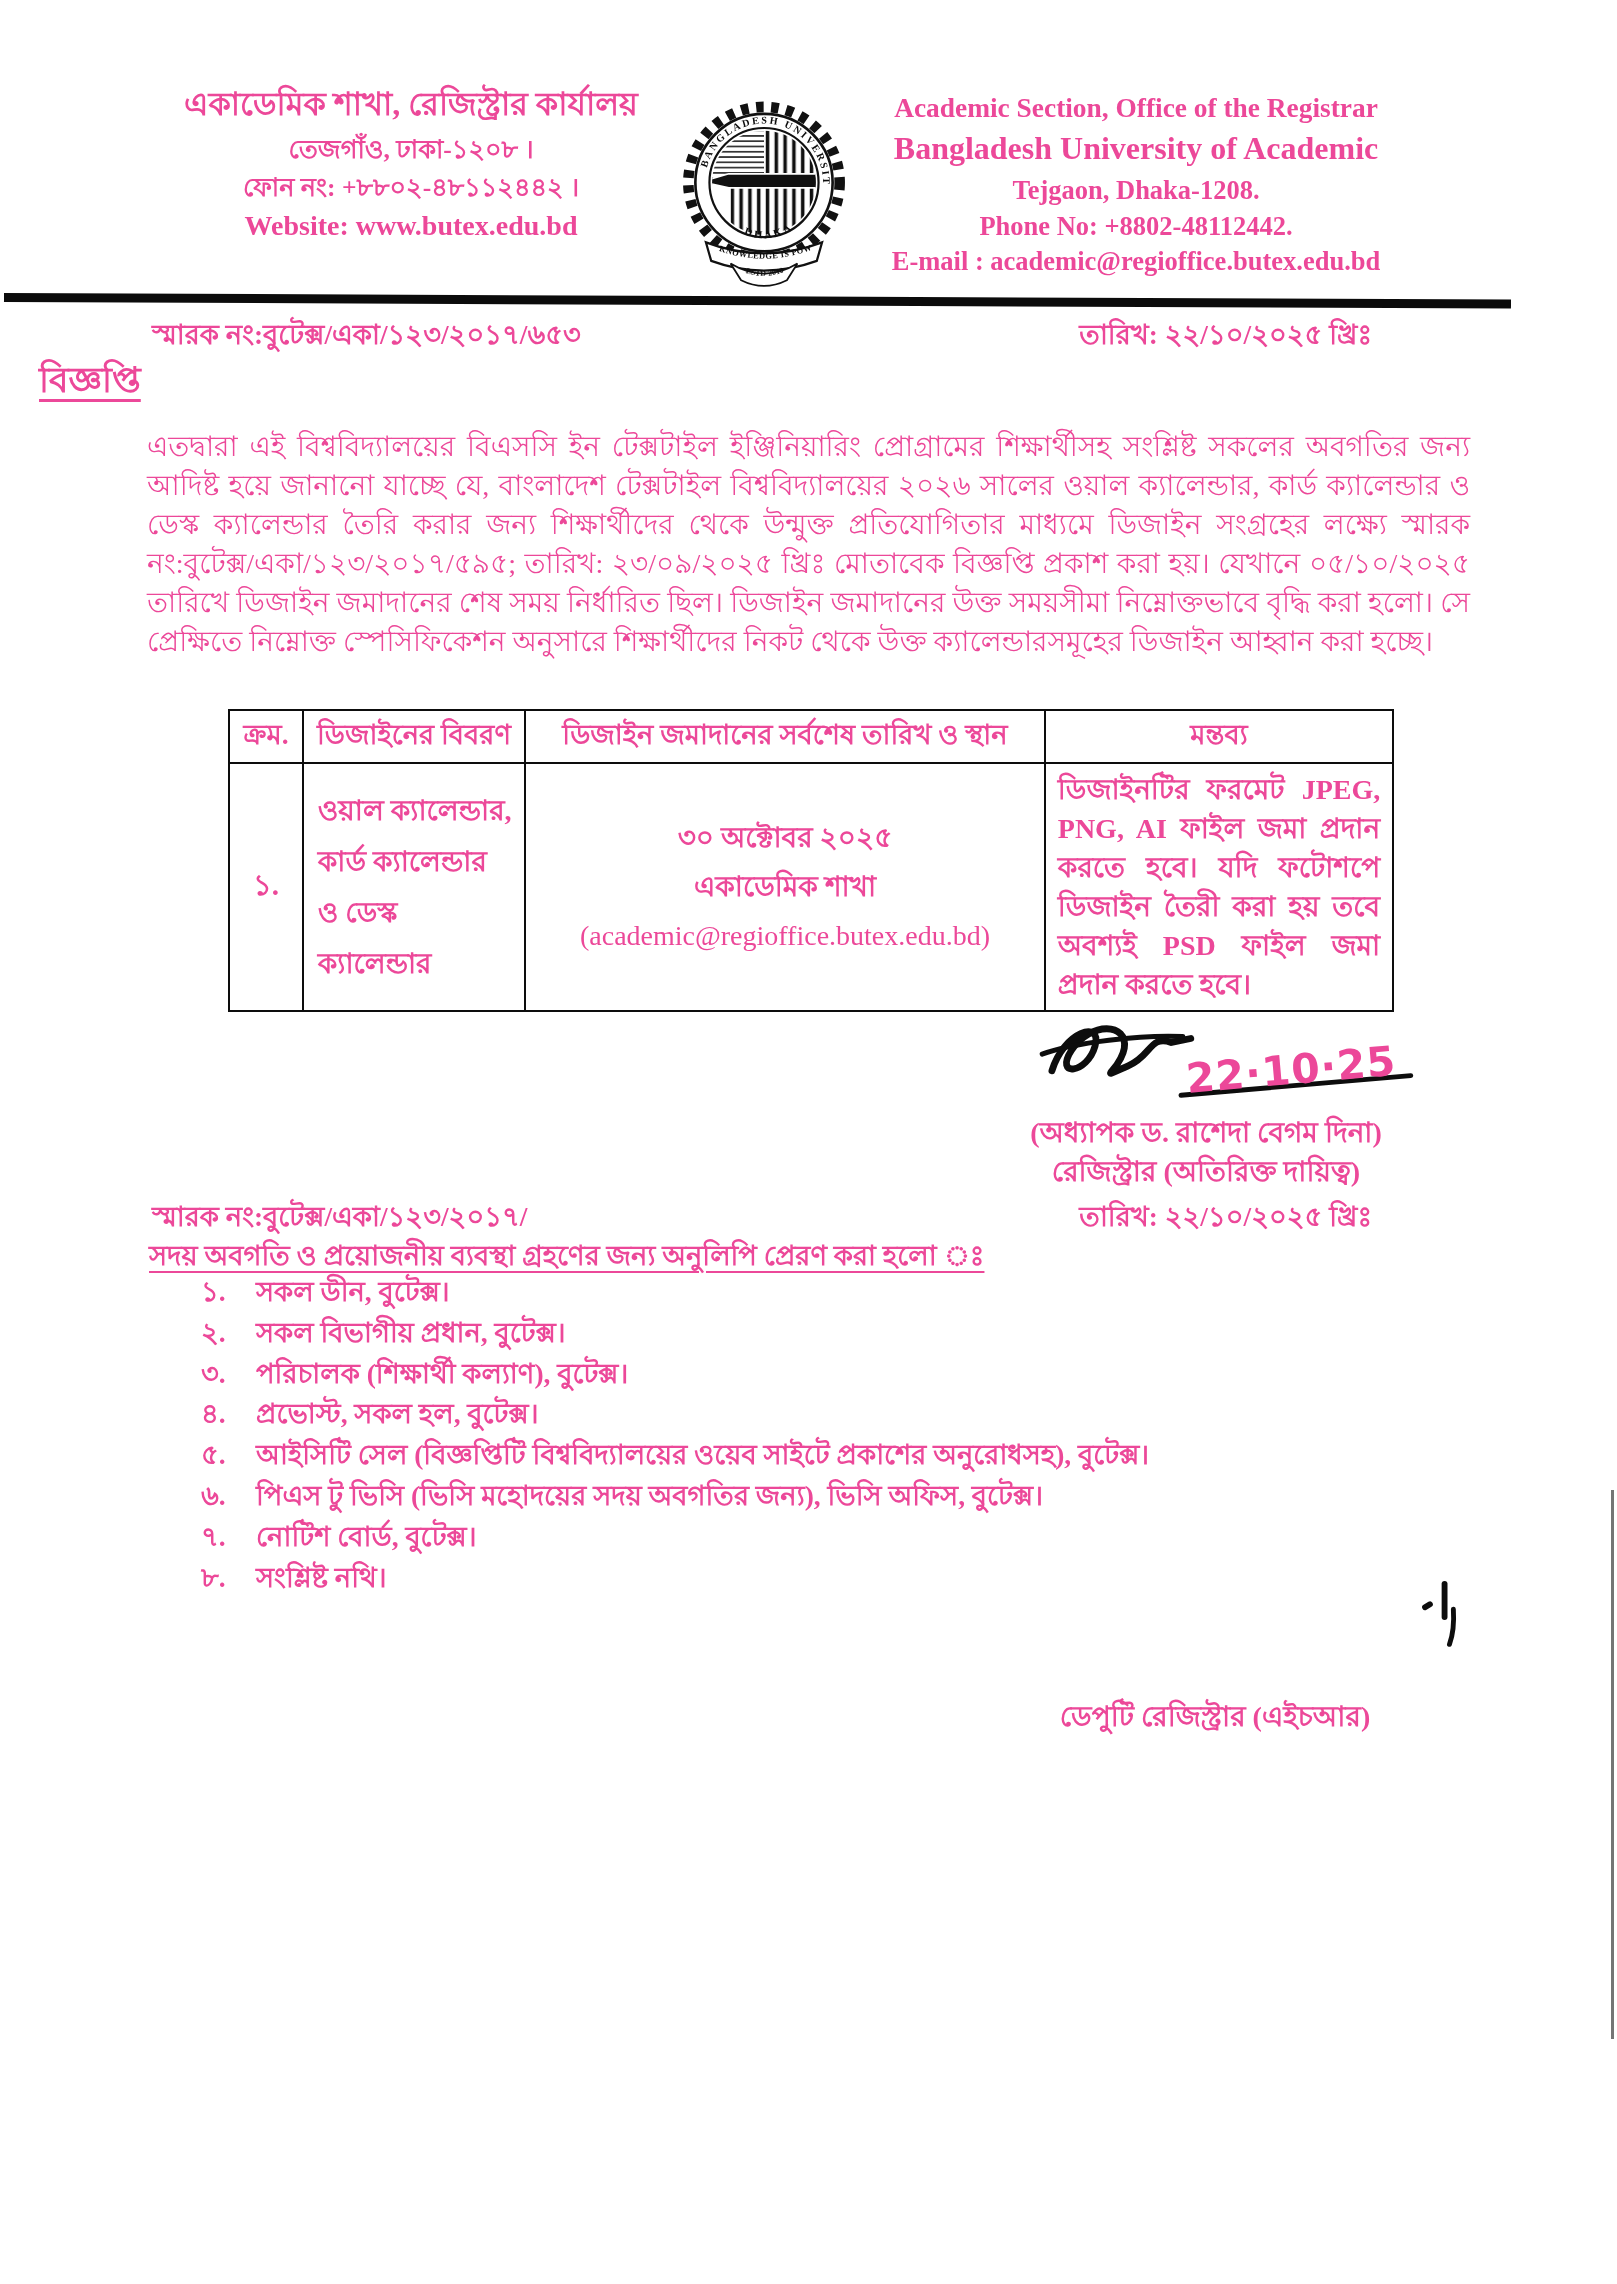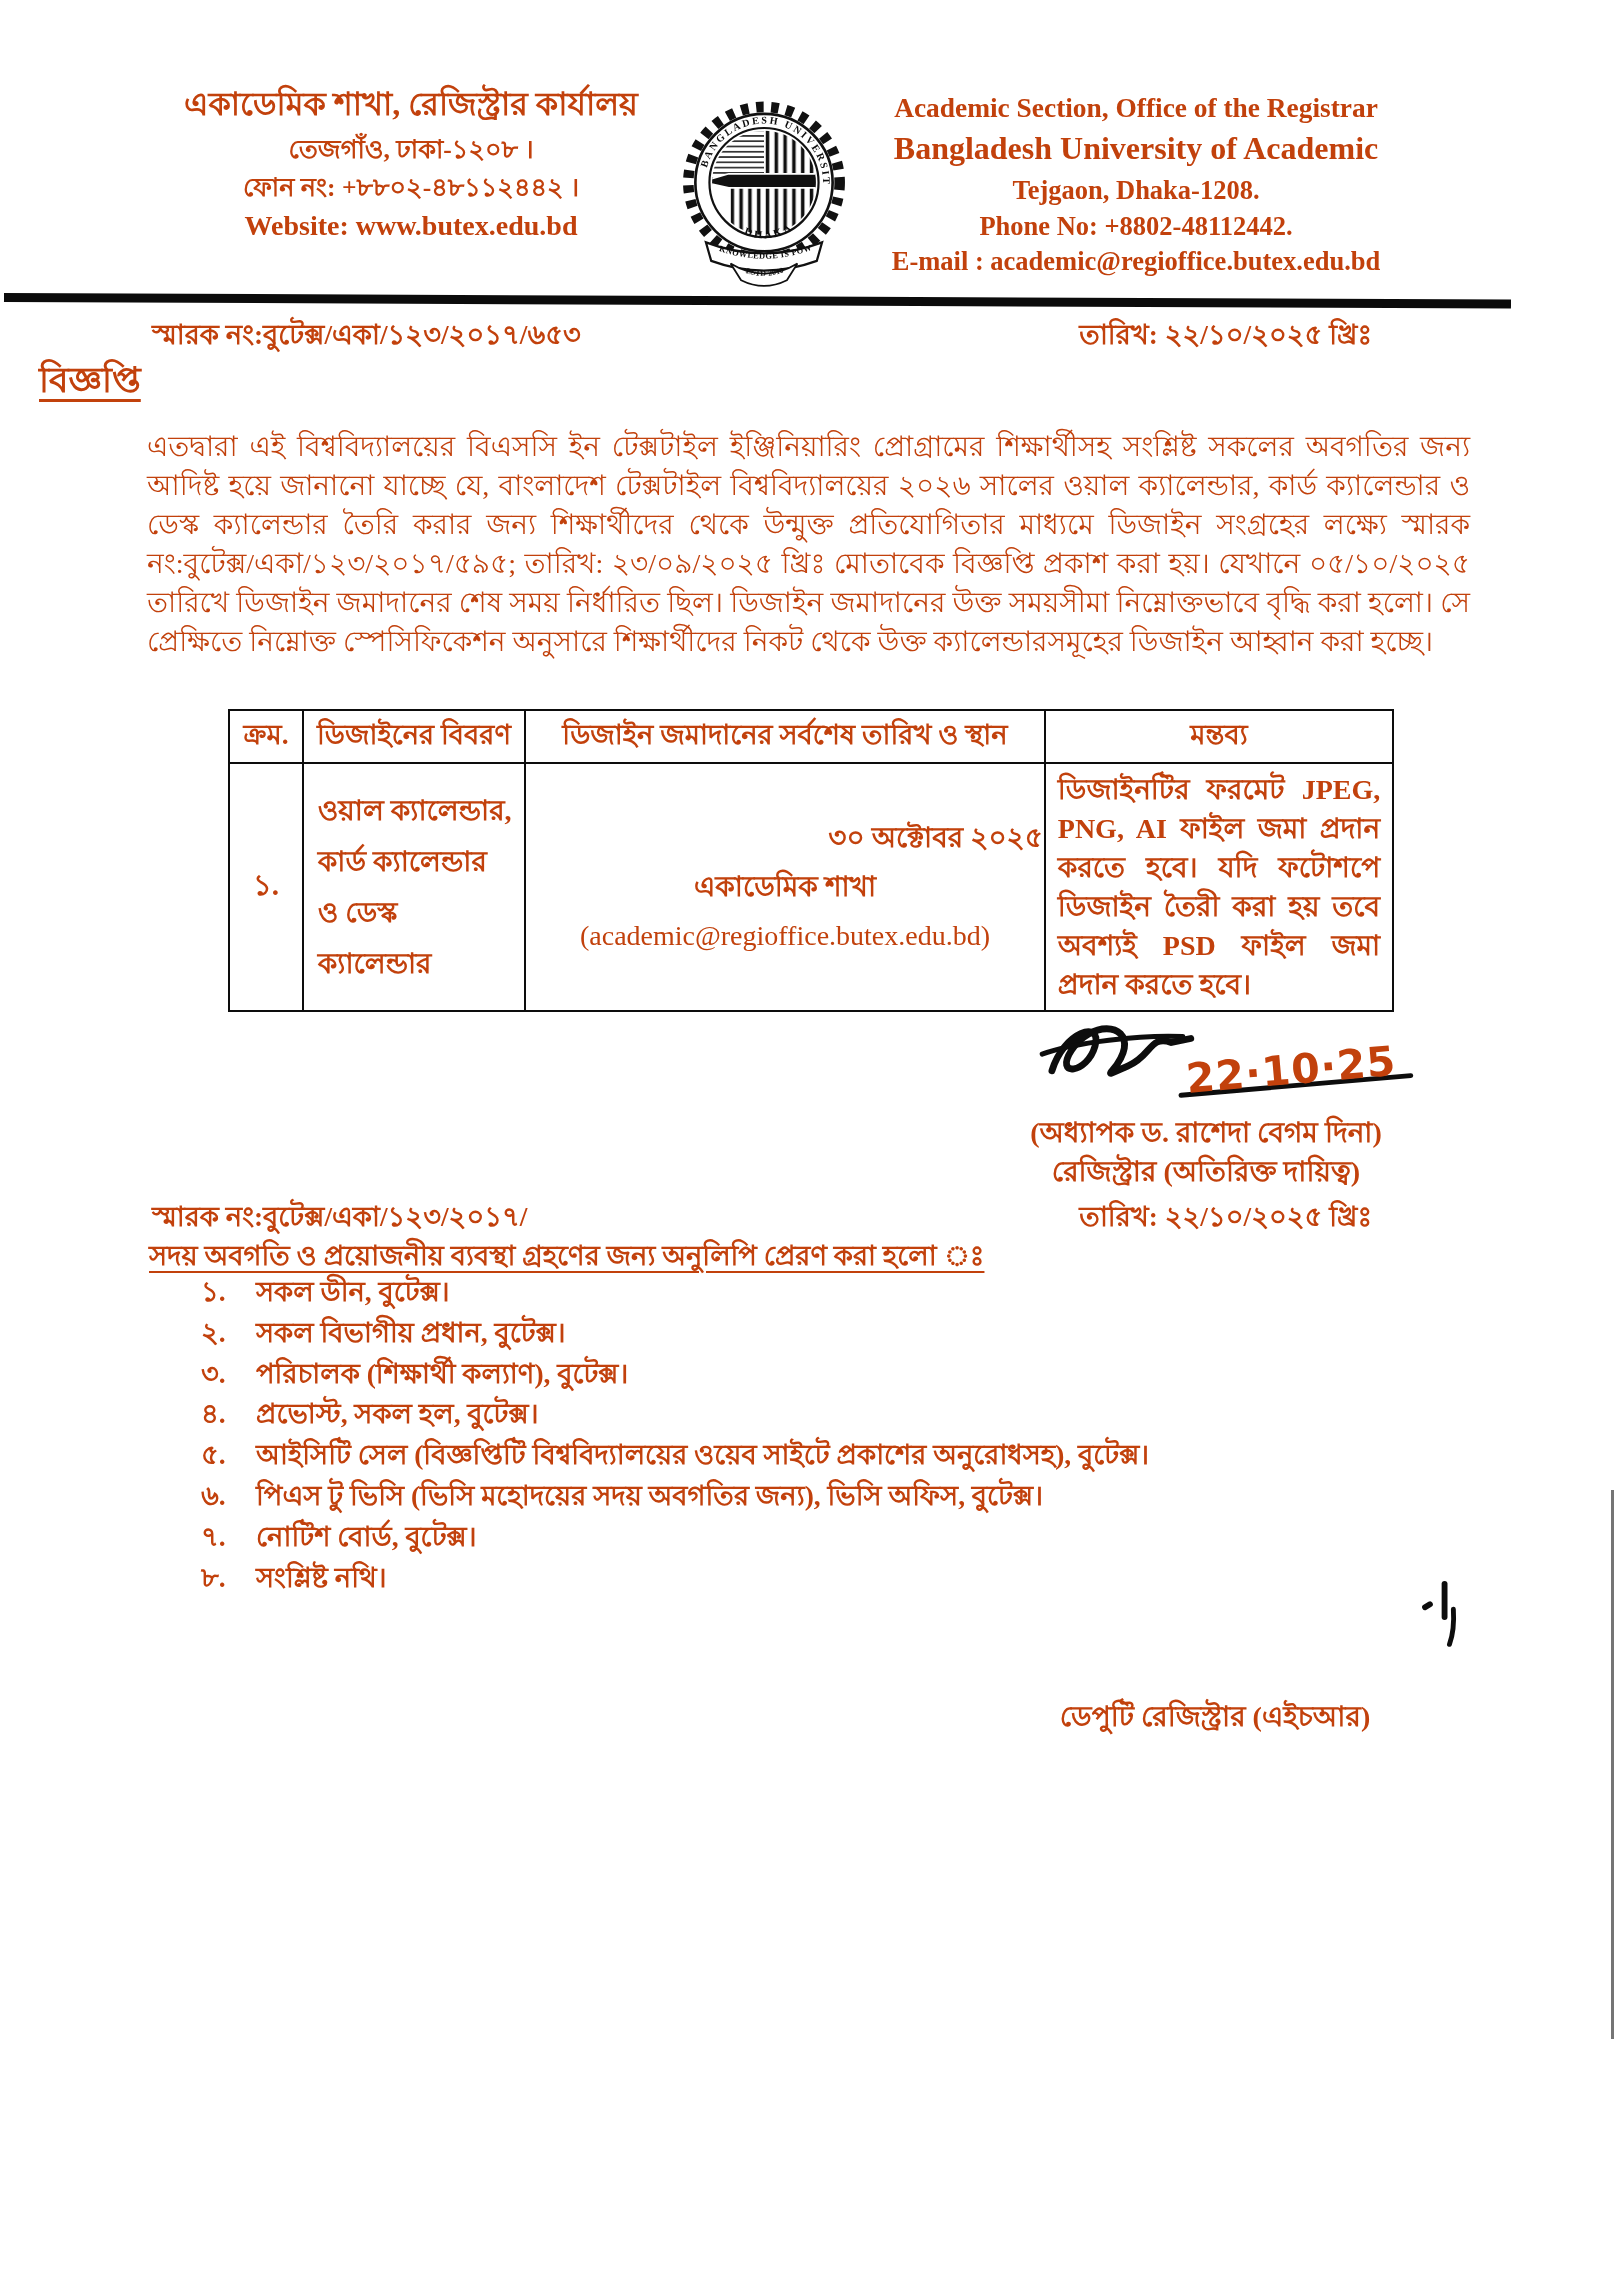--- a/index.html
+++ b/index.html
@@ -1,18 +1,18 @@
 <!DOCTYPE html>
 <html><head>
 <meta charset="utf-8">
 <style>
   html,body{margin:0;padding:0;background:#e8e8e8;}
   .page{
     position:relative;width:1617px;height:2285px;margin:0 auto;
-    background:#ffffff;color:#c2410c;
+    background:#ffffff;color:#ec4899;
     font-family:"Liberation Serif","DejaVu Serif",serif;
     overflow:hidden;
   }
   .abs{position:absolute;}
   
   .lh-left{left:127px;top:86px;width:568px;text-align:center;}
   .lh-left .big{font-size:32px;font-weight:700;margin:0 0 11.8px 0;line-height:37px;}
   .lh-left .small{font-size:25.5px;font-weight:600;margin:0 0 8.8px 0;line-height:29px;}
   .lh-left .web{font-size:28px;font-weight:700;margin:2px 0 0 0;}
   .lh-right{left:842px;top:93px;width:588px;text-align:center;}
@@ -153,21 +153,21 @@
         <th>ডিজাইনের বিবরণ</th>
         <th>ডিজাইন জমাদানের সর্বশেষ তারিখ ও স্থান</th>
         <th>মন্তব্য</th>
       </tr>
     </thead>
     <tbody>
       <tr>
         <td class="td-serial">১.</td>
         <td class="td-desc">ওয়াল ক্যালেন্ডার, কার্ড ক্যালেন্ডার ও ডেস্ক ক্যালেন্ডার</td>
         <td class="td-deadline">
-          <div style="font-weight:700;text-align:right;">৩০ অক্টোবর ২০২৫</div>
+          <div style="font-weight:700;">৩০ অক্টোবর ২০২৫</div>
           <div>একাডেমিক শাখা</div>
           <div class="email">(academic@regioffice.butex.edu.bd)</div>
         </td>
         <td class="td-remarks">ডিজাইনটির ফরমেট JPEG, PNG, AI ফাইল জমা প্রদান করতে হবে। যদি ফটোশপে ডিজাইন তৈরী করা হয় তবে অবশ্যই PSD ফাইল জমা প্রদান করতে হবে।</td>
       </tr>
     </tbody>
   </table>
 
   <div class="abs sig1">
     <svg class="scribble" width="382" height="88" viewBox="0 0 390 90">

